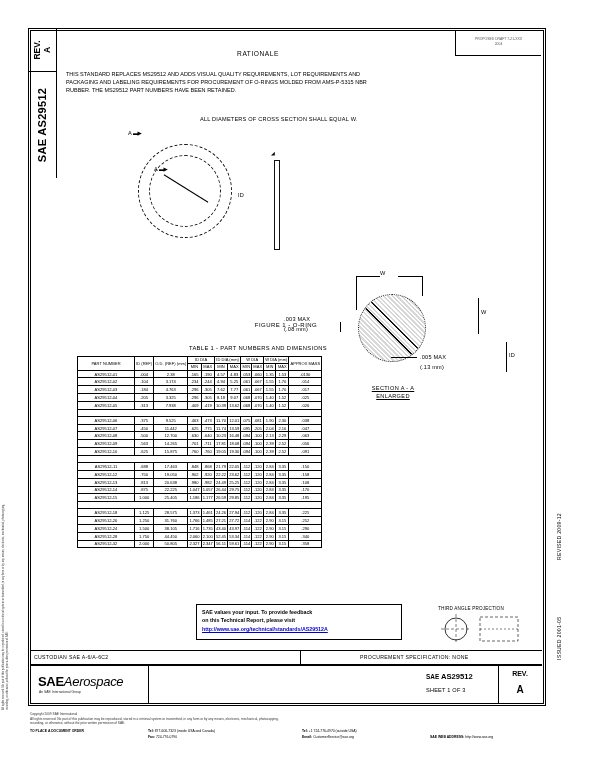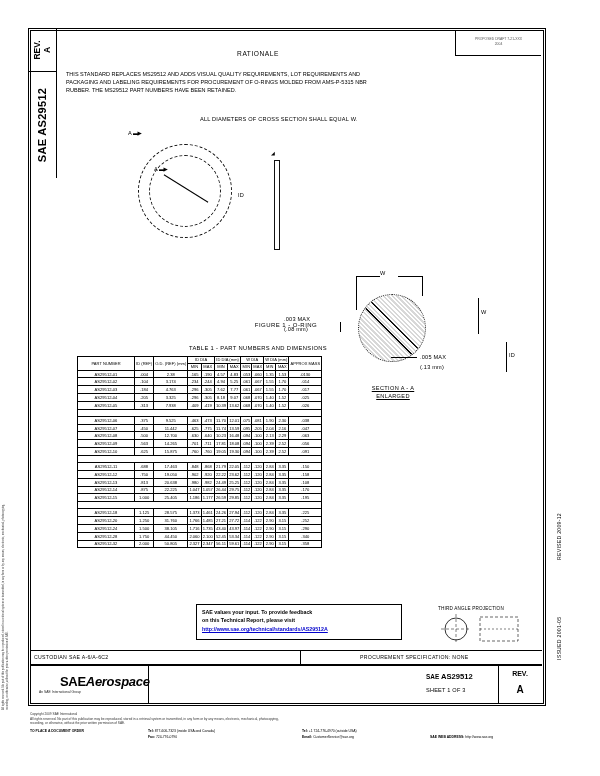--- a/index.html
+++ b/index.html
@@ -99,22 +99,22 @@
   .custodian .c1{position:absolute;left:4px;top:3px;font-size:5.2px;letter-spacing:.3px;}
   .custodian .div{position:absolute;left:270px;top:0;height:14px;
     border-left:0.8px solid #000;}
   .custodian .c2{position:absolute;left:330px;top:3px;font-size:5.2px;letter-spacing:.3px;}
 
   
   .titleblock{position:absolute;left:30px;top:664px;width:512px;height:38px;
     border-top:1.3px solid #000;}
   .tb-logo{position:absolute;left:0;top:0;width:118px;height:38px;
     border-right:1.3px solid #000;}
-  .sae-logo{position:absolute;left:8px;top:9px;font-size:13px;font-weight:bold;
-    font-style:italic;letter-spacing:-.3px;margin-left:22px;}
+  .sae-logo{position:absolute;left:8px;top:9px;font-size:13px;font-weight:normal;
+    font-style:italic;letter-spacing:-.3px;}
   .sae-logo b{font-style:normal;}
   .sae-sub{position:absolute;left:9px;top:25px;font-size:3.3px;color:#222;
     letter-spacing:.05px;}
   .tb-mid{position:absolute;left:118px;top:0;width:272px;height:38px;
     border-right:1.3px solid #000;}
   .as-hdr{position:absolute;left:0;top:1px;width:272px;text-align:center;
     font-size:9.5px;font-weight:bold;letter-spacing:.3px;
     border-bottom:0.9px solid #000;padding-bottom:1.5px;}
   .as-title{position:absolute;left:0;top:16px;width:272px;text-align:center;
     font-size:5.4px;line-height:8px;letter-spacing:.1px;}

